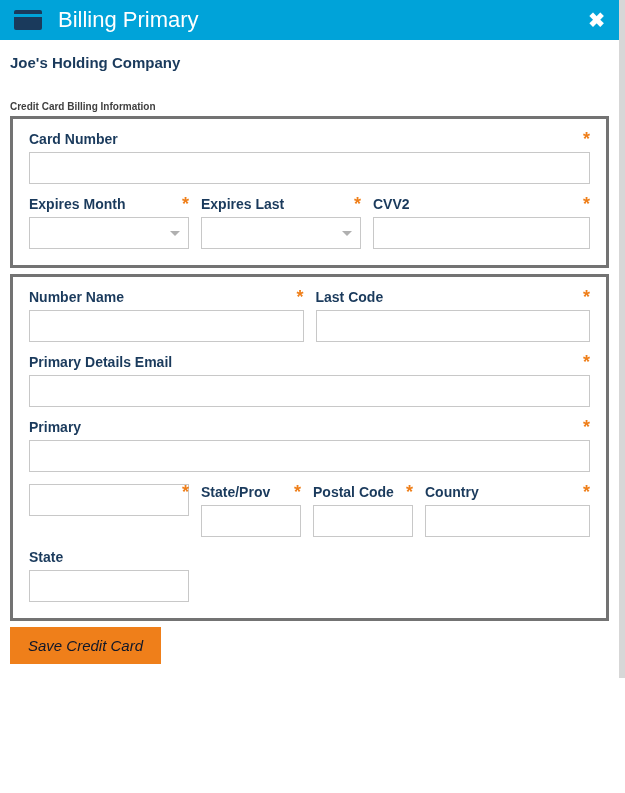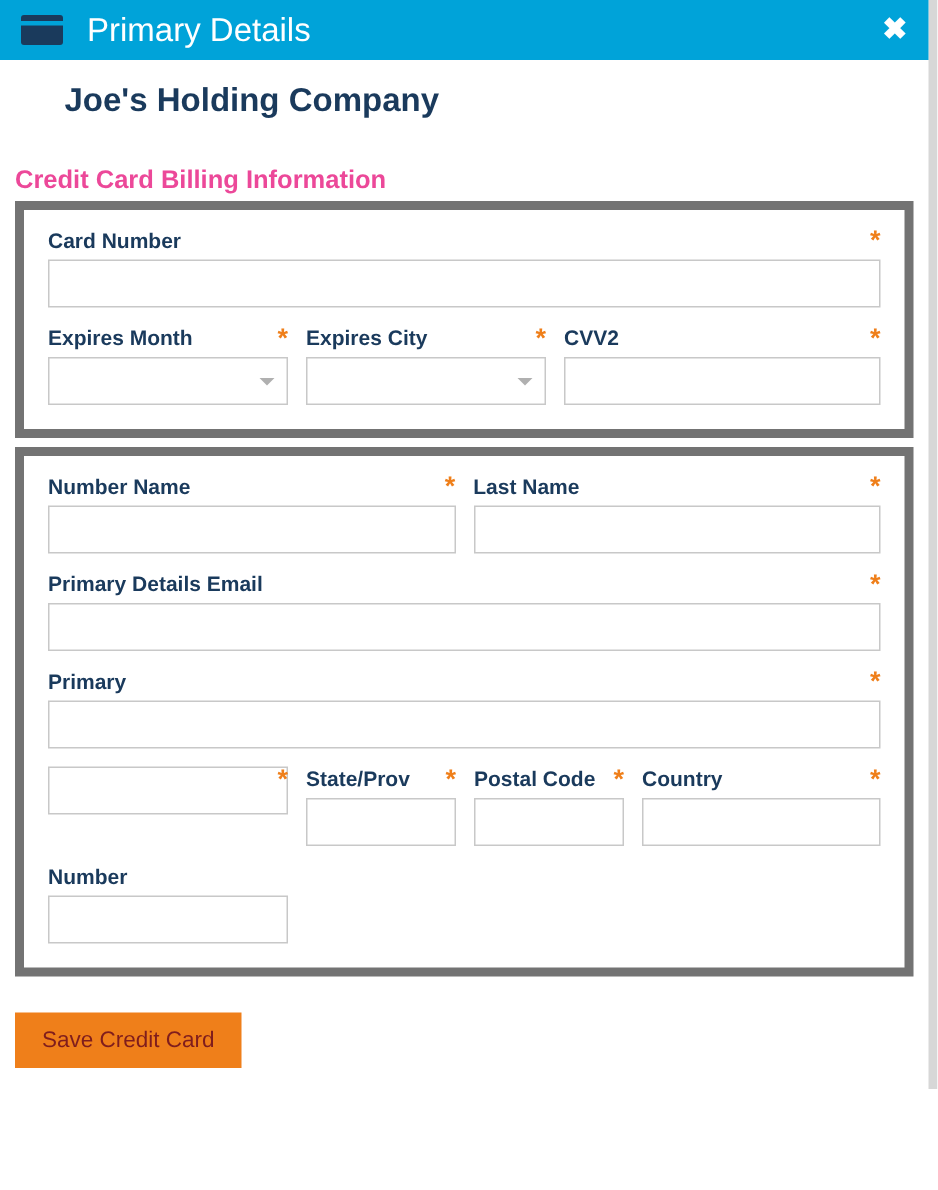--- a/index.html
+++ b/index.html
@@ -57,33 +57,32 @@
       font-size: 20px;
       font-weight: bold;
       cursor: pointer;
       line-height: 1;
     }
     .content {
       padding: 14px 10px 14px 10px;
     }
     .company-name {
       color: #1a3a5c;
-      font-size: 22px;
+      font-size: 15px;
       font-weight: 600;
       margin-bottom: 30px;
-      margin-left: 33px;
     }
     .section-title {
-      color: #ec4899;
-      font-size: 17px;
+      color: #404040;
+      font-size: 10px;
       font-weight: 700;
       margin-bottom: 4px;
     }
     .fieldset {
-      border: 6px solid #737373;
+      border: 3px solid #737373;
       padding: 12px 16px 16px 16px;
       margin-bottom: 6px;
       background: #fff;
       position: relative;
     }
     .row {
       display: flex;
       gap: 12px;
       margin-bottom: 12px;
     }
@@ -130,37 +129,37 @@
     }
     .select .caret {
       width: 0;
       height: 0;
       border-left: 5px solid transparent;
       border-right: 5px solid transparent;
       border-top: 5px solid #b0b0b0;
     }
     .save-btn {
       background: #ef7f1a;
-      color: #7f1d1d;
+      color: #0f172a;
       border: none;
       padding: 10px 18px;
       font-size: 15px;
       font-weight: 400;
       cursor: pointer;
-      margin-top: 18px;
+      font-style: italic;
     }
     .flex-1 { flex: 1; }
   </style>
 </head>
 <body>
 
 <div class="modal">
   <div class="header">
     <div class="header-icon"></div>
-    <div class="header-title">Primary Details</div>
+    <div class="header-title">Billing Primary</div>
     <div class="close-btn">✖</div>
   </div>
 
   <div class="content">
     <div class="company-name">Joe's Holding Company</div>
 
     <div class="section-title">Credit Card Billing Information</div>
 
     <div class="fieldset">
       <div class="row">
@@ -172,21 +171,21 @@
       </div>
       <div class="row">
         <div class="field" style="width:160px">
           <span class="label">Expires Month</span>
           <span class="req">*</span>
           <div class="select">
               <span class="caret"></span>
             </div>
         </div>
         <div class="field" style="width:160px">
-          <span class="label">Expires City</span>
+          <span class="label">Expires Last</span>
           <span class="req">*</span>
           <div class="select">
               <span class="caret"></span>
             </div>
         </div>
         <div class="field flex-1">
           <span class="label">CVV2</span>
           <span class="req">*</span>
           <input class="input" type="text" style="">
         </div>
@@ -194,21 +193,21 @@
     </div>
 
     <div class="fieldset">
       <div class="row">
         <div class="field flex-1">
           <span class="label">Number Name</span>
           <span class="req">*</span>
           <input class="input" type="text" style="">
         </div>
         <div class="field flex-1">
-          <span class="label">Last Name</span>
+          <span class="label">Last Code</span>
           <span class="req">*</span>
           <input class="input" type="text" style="">
         </div>
       </div>
       <div class="row">
         <div class="field flex-1">
           <span class="label">Primary Details Email</span>
           <span class="req">*</span>
           <input class="input" type="text" style="">
         </div>
@@ -236,21 +235,21 @@
           <input class="input" type="text" style="">
         </div>
         <div class="field flex-1">
           <span class="label">Country</span>
           <span class="req">*</span>
           <input class="input" type="text" style="">
         </div>
       </div>
       <div class="row">
         <div class="field" style="width:160px">
-          <span class="label">Number</span>
+          <span class="label">State</span>
           <input class="input" type="text" style="">
         </div>
       </div>
     </div>
 
     <button class="save-btn">Save Credit Card</button>
   </div>
 </div>
 
 </body></html>

